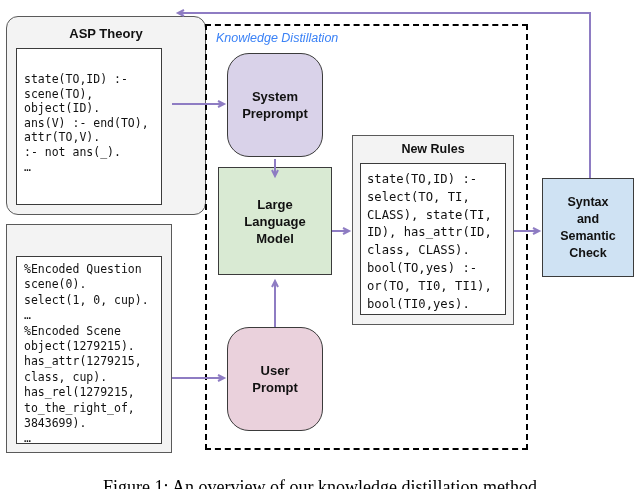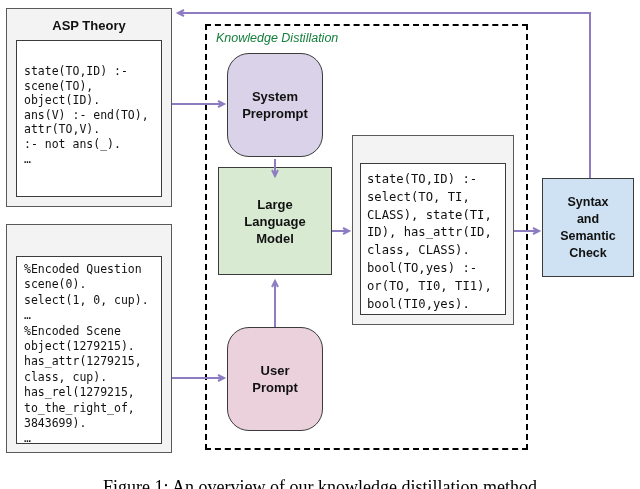--- a/index.html
+++ b/index.html
@@ -15,40 +15,40 @@
   .panel-title{
     text-align:center;font-weight:bold;color:#111;
   }
   .codebox{
     position:absolute;background:#fff;border:1.5px solid var(--border,#3b3b3b);
     box-sizing:border-box;overflow:hidden;
   }
   .code{
     margin:0;font-family:"DejaVu Sans Mono",monospace;color:#111;white-space:pre;
   }
-  #asp{left:6px;top:8px;width:166px;height:199px;}
+  #asp{left:6px;top:16px;width:200px;height:199px;border-radius:12px;}
   #asp .panel-title{padding-top:9px;font-size:13px;}
   #asp .codebox{left:9px;top:31px;width:146px;height:157px;}
   #asp .code{font-size:11.5px;line-height:14.6px;padding:23px 7px 0 7px;}
   #gqa{left:6px;top:224px;width:166px;height:229px;}
   #gqa .panel-title{padding-top:9px;font-size:13px;}
   #gqa .codebox{left:9px;top:31px;width:146px;height:188px;}
   #gqa .code{font-size:11.5px;line-height:15.4px;padding:5px 7px 0 7px;}
   #nr{left:352px;top:135px;width:162px;height:190px;}
   #nr .panel-title{padding-top:6px;font-size:12.5px;}
   #nr .codebox{left:7px;top:27px;width:146px;height:152px;}
   #nr .code{font-size:12.2px;line-height:17.8px;padding:7px 6px 0 6px;}
 
   
   .kd-region{
     position:absolute;left:205px;top:24px;width:323px;height:426px;
     border:2px dashed #000;box-sizing:border-box;
   }
   .kd-label{
-    position:absolute;left:9px;top:5px;font-style:italic;font-size:12.5px;color:#15803d;
+    position:absolute;left:9px;top:5px;font-style:italic;font-size:12.5px;color:#3b82f6;
     white-space:nowrap;
   }
 
   
   .node{
     position:absolute;display:flex;align-items:center;justify-content:center;
     text-align:center;font-weight:bold;font-size:13px;line-height:17px;color:#111;
     border:1.6px solid var(--border,#3b3b3b);box-sizing:border-box;padding:15px;
   }
   .rounded{border-radius:22px;}
@@ -103,20 +103,21 @@
   <div class="kd-region">
     <span class="kd-label">Knowledge Distillation</span>
   </div>
 
   <div class="node rounded" id="sys-preprompt">System Preprompt</div>
   <div class="node" id="llm">Large Language Model</div>
   <div class="node" id="syntax-check">Syntax and Semantic Check</div>
   <div class="node rounded" id="user-prompt">User Prompt</div>
 
   <div class="panel" id="nr">
+    <div class="panel-title">New Rules</div>
     <div class="codebox">
       <pre class="code">state(TO,ID) :-
 select(TO, TI,
 CLASS), state(TI,
 ID), has_attr(ID,
 class, CLASS).
 bool(TO,yes) :-
 or(TO, TI0, TI1),
 bool(TI0,yes).</pre>
     </div>

